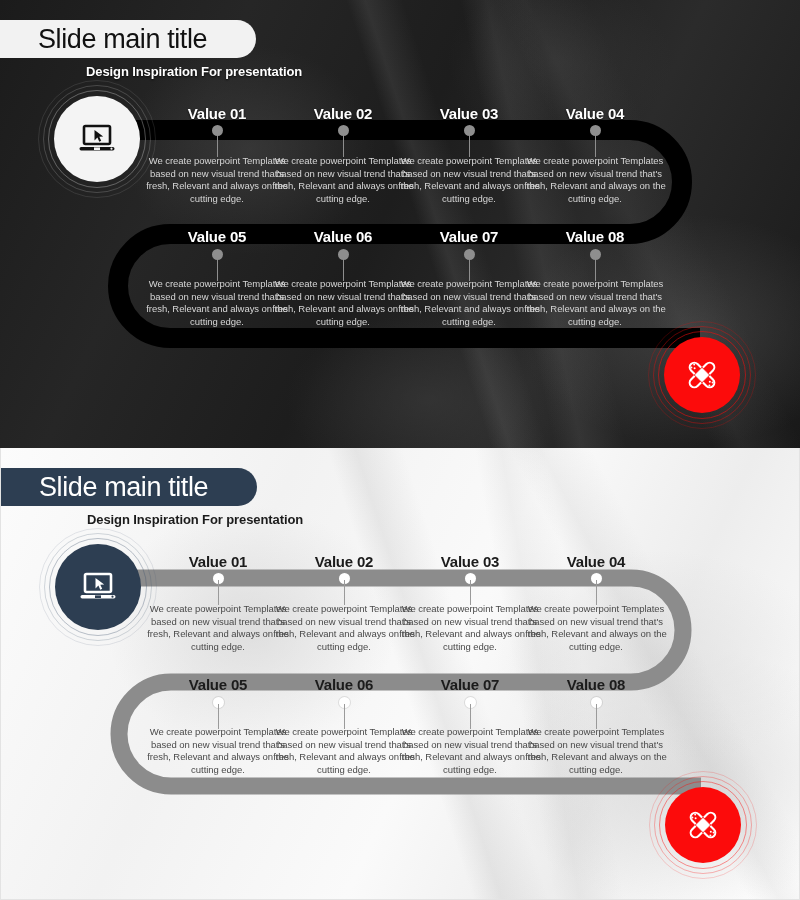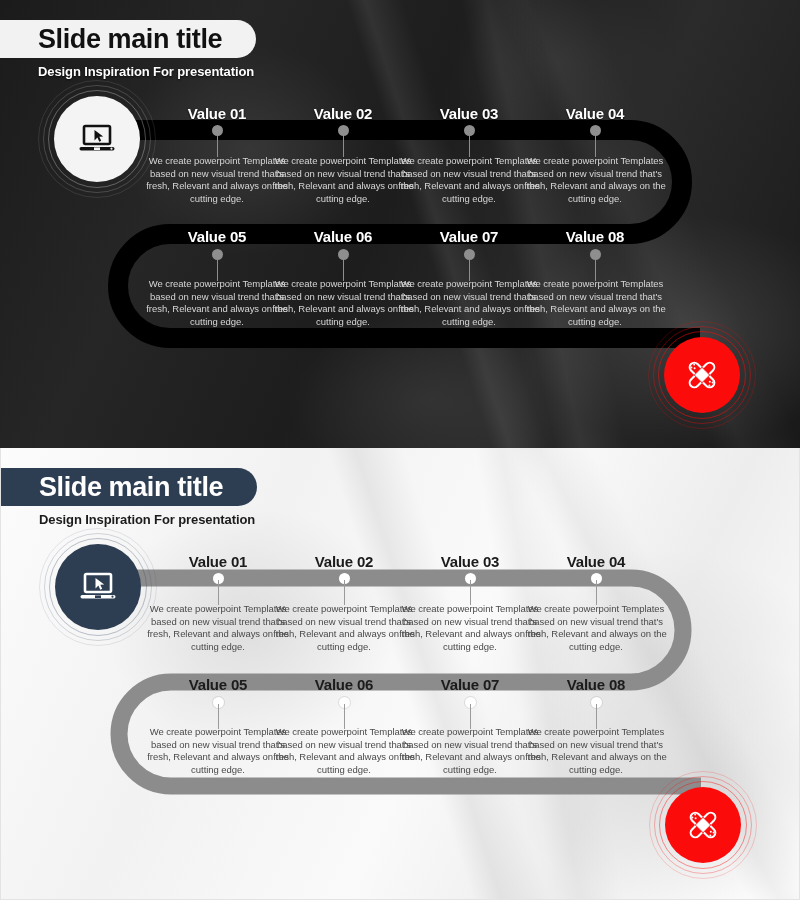--- a/index.html
+++ b/index.html
@@ -49,26 +49,27 @@
       linear-gradient(62deg, transparent 72%, rgba(150,150,150,.12) 75%, transparent 80%);
   }
 
   
   .title-pill{
     position:absolute; left:0; display:flex; align-items:center;
     padding-left:38px; padding-right:34px;
     border-top-right-radius:30px; border-bottom-right-radius:30px;
   }
   .title-text{
-    font-weight:bold; font-size:27px; letter-spacing:-0.4px;
+    font-weight:normal; font-size:27px; letter-spacing:-0.4px;
     white-space:nowrap; font-stretch:condensed;
   }
   .subtitle{
     position:absolute; font-weight:bold; font-size:13px; letter-spacing:-0.1px;
     white-space:nowrap;
+    margin-left:48px;
   }
   #dark-pill{ top:20px; height:38px; background:#f2f2f2; }
   #dark-pill .title-text{ color:#111; }
   #dark-sub{ left:38px; top:64px; color:#fff; text-shadow:0 1px 2px rgba(0,0,0,.8); }
 
   #light-pill{ top:20px; height:38px; background:#2d3e52; }
   #light-pill .title-text{ color:#fff; }
   #light-sub{ left:38px; top:64px; color:#1b1b1b; }
 
   

